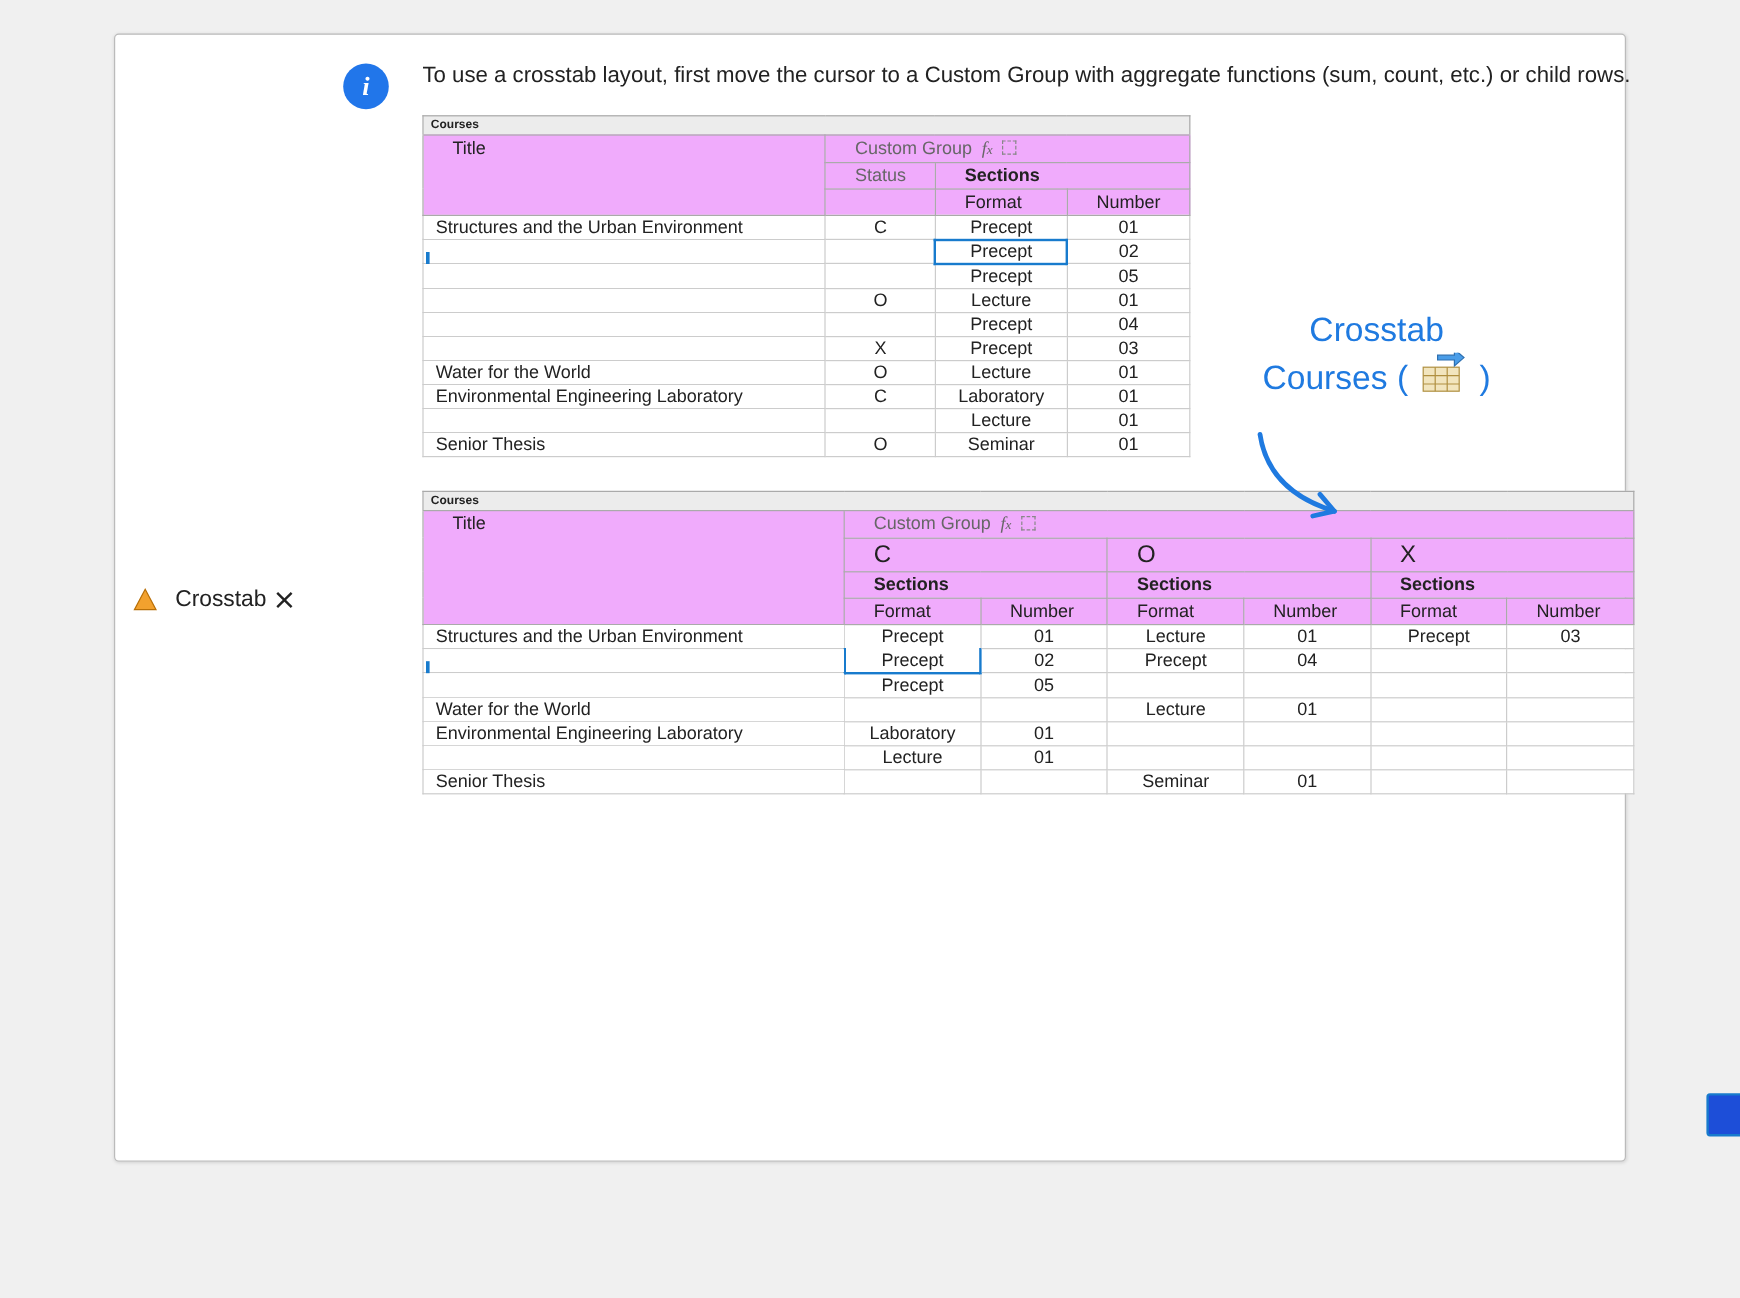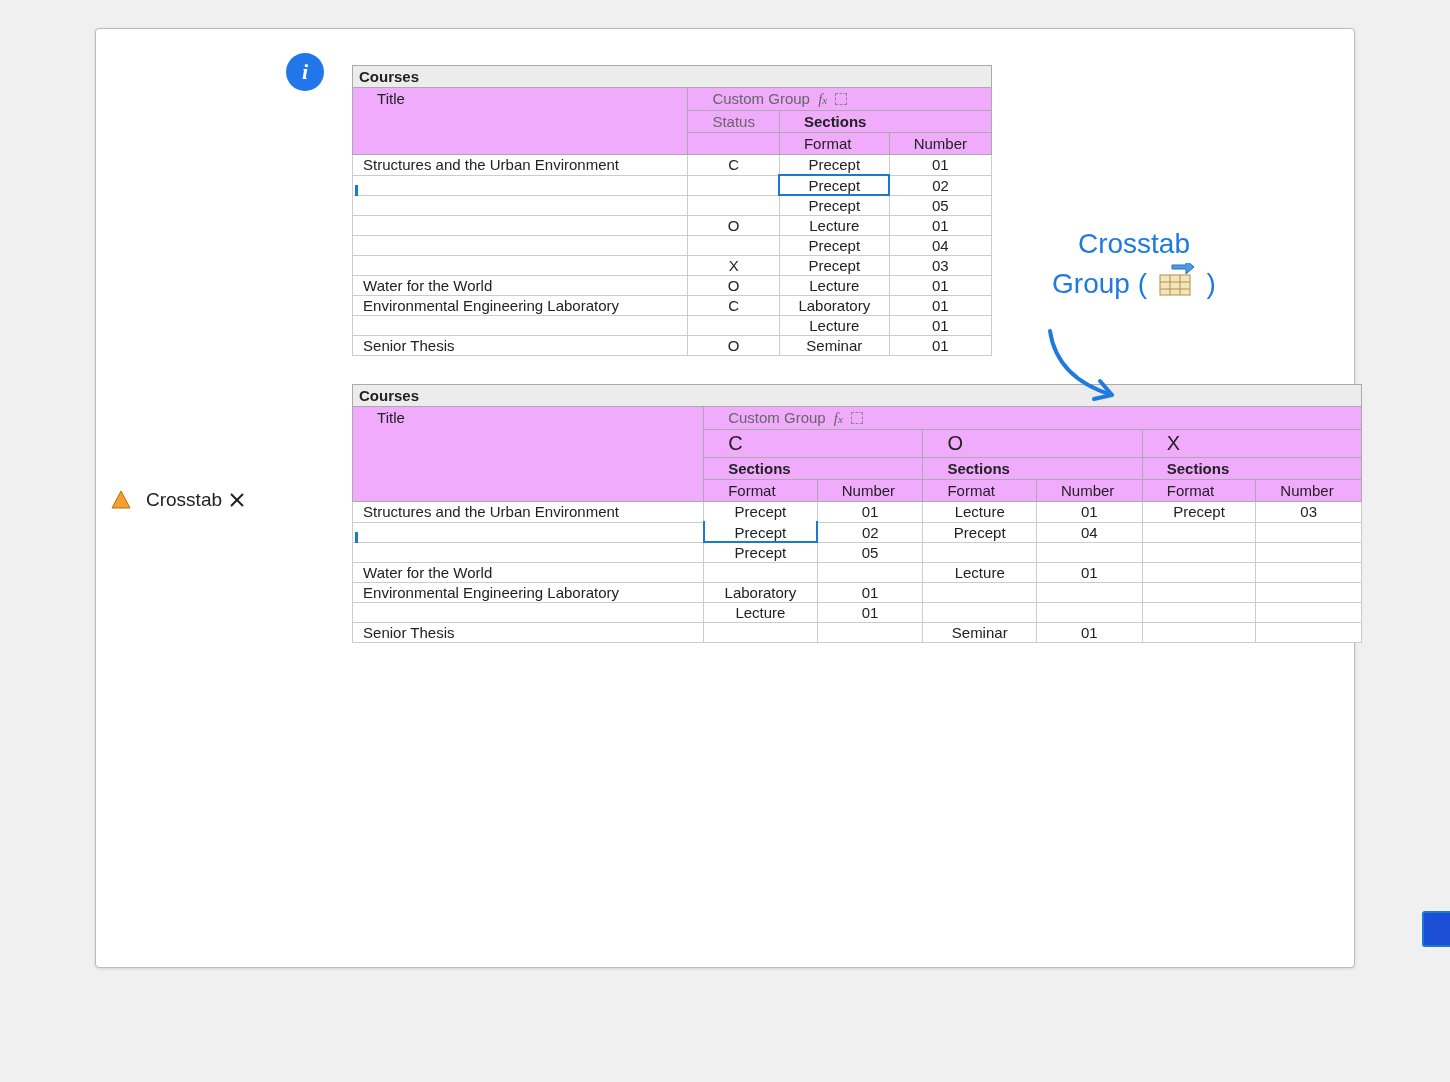--- a/index.html
+++ b/index.html
@@ -64,21 +64,21 @@
 
   .tables-wrap { position: relative; margin-top: 16px; }
 
   table { border-collapse: collapse; }
   .tbl { border: 1px solid #aaa; }
   .header-courses {
     background: #ececec;
     font-weight: bold;
     border-bottom: 1px solid #aaa;
     padding: 2px 6px;
-    font-size: 15px;
+    font-size: 10px;
   }
   .hdr {
     background: #f0abfc;
     border: 1px solid #aaa;
     padding: 2px 24px;
     font-size: 15px;
     text-align: left;
     font-weight: normal;
   }
   .hdr.bold { font-weight: bold; }
@@ -168,20 +168,21 @@
       <svg width="16" height="16" viewBox="0 0 16 16">
           <line x1="2" y1="2" x2="14" y2="14" stroke="#222" stroke-width="2"></line>
           <line x1="14" y1="2" x2="2" y2="14" stroke="#222" stroke-width="2"></line>
         </svg>
     </span>
   </div>
 
   <div class="body">
     <div class="info-icon">i</div>
     <div class="content">
+      <div class="para">To use a crosstab layout, first move the cursor to a Custom Group with aggregate functions (sum, count, etc.) or child rows.</div>
 
       <div class="tables-wrap">
 
         <table class="tbl" style="width:640px;">
           <tbody>
               <tr>
                 <td colspan="4" class="header-courses">Courses</td>
               </tr>
           <tr>
             <td class="hdr" rowspan="3" style="vertical-align:top;width:340px;">Title</td>
@@ -263,21 +264,21 @@
                 <td class="cell center">O</td>
                 <td class="cell center">Seminar</td>
                 <td class="cell center">01</td>
               </tr>
             </tbody>
         </table>
 
         <div class="annotation">
           <div>Crosstab</div>
           <div>
-            <span>Group (</span>
+            <span>Courses (</span>
             <span class="anno-icon">
               <svg width="40" height="36" viewBox="0 0 40 36">
                 <rect x="3" y="12" width="30" height="20" fill="#f2e5be" stroke="#b09040" stroke-width="1"></rect>
                 <line x1="3" y1="19" x2="33" y2="19" stroke="#b09040"></line>
                 <line x1="3" y1="26" x2="33" y2="26" stroke="#b09040"></line>
                 <line x1="13" y1="12" x2="13" y2="32" stroke="#b09040"></line>
                 <line x1="23" y1="12" x2="23" y2="32" stroke="#b09040"></line>
                 <path d="M18 10 L32 10 L32 5 L40 12 L32 19 L32 14 L18 14 Z" fill="#4a9de8" stroke="#2c6fb0" transform="translate(-3,-8)"></path>
               </svg>
             </span>

